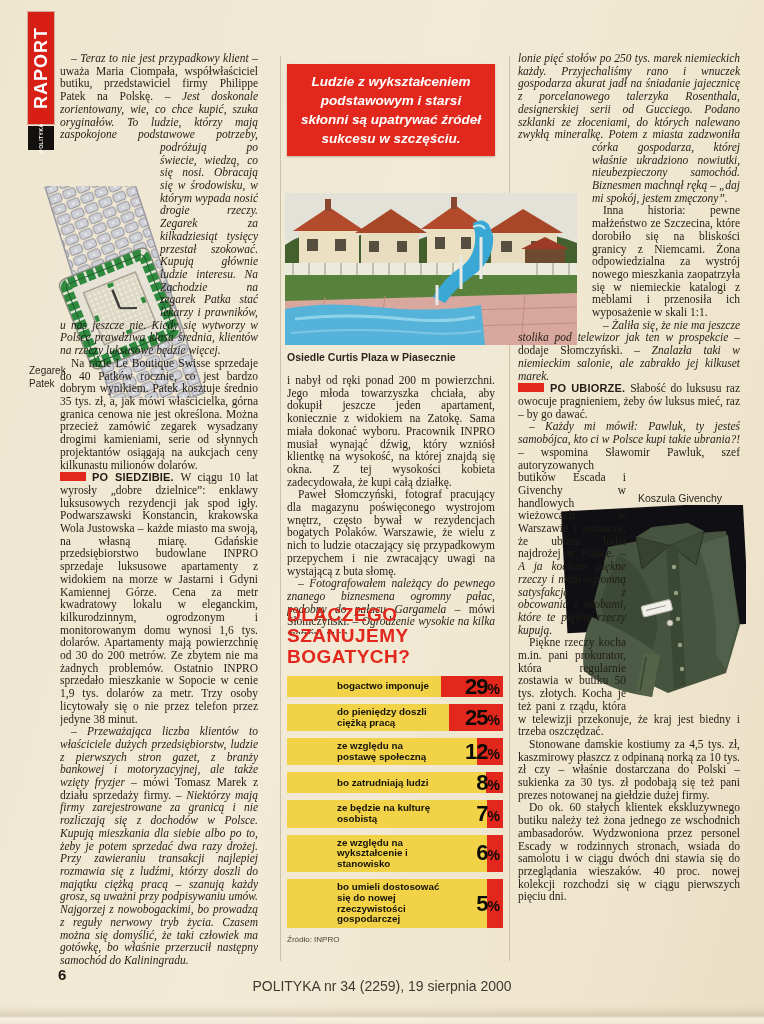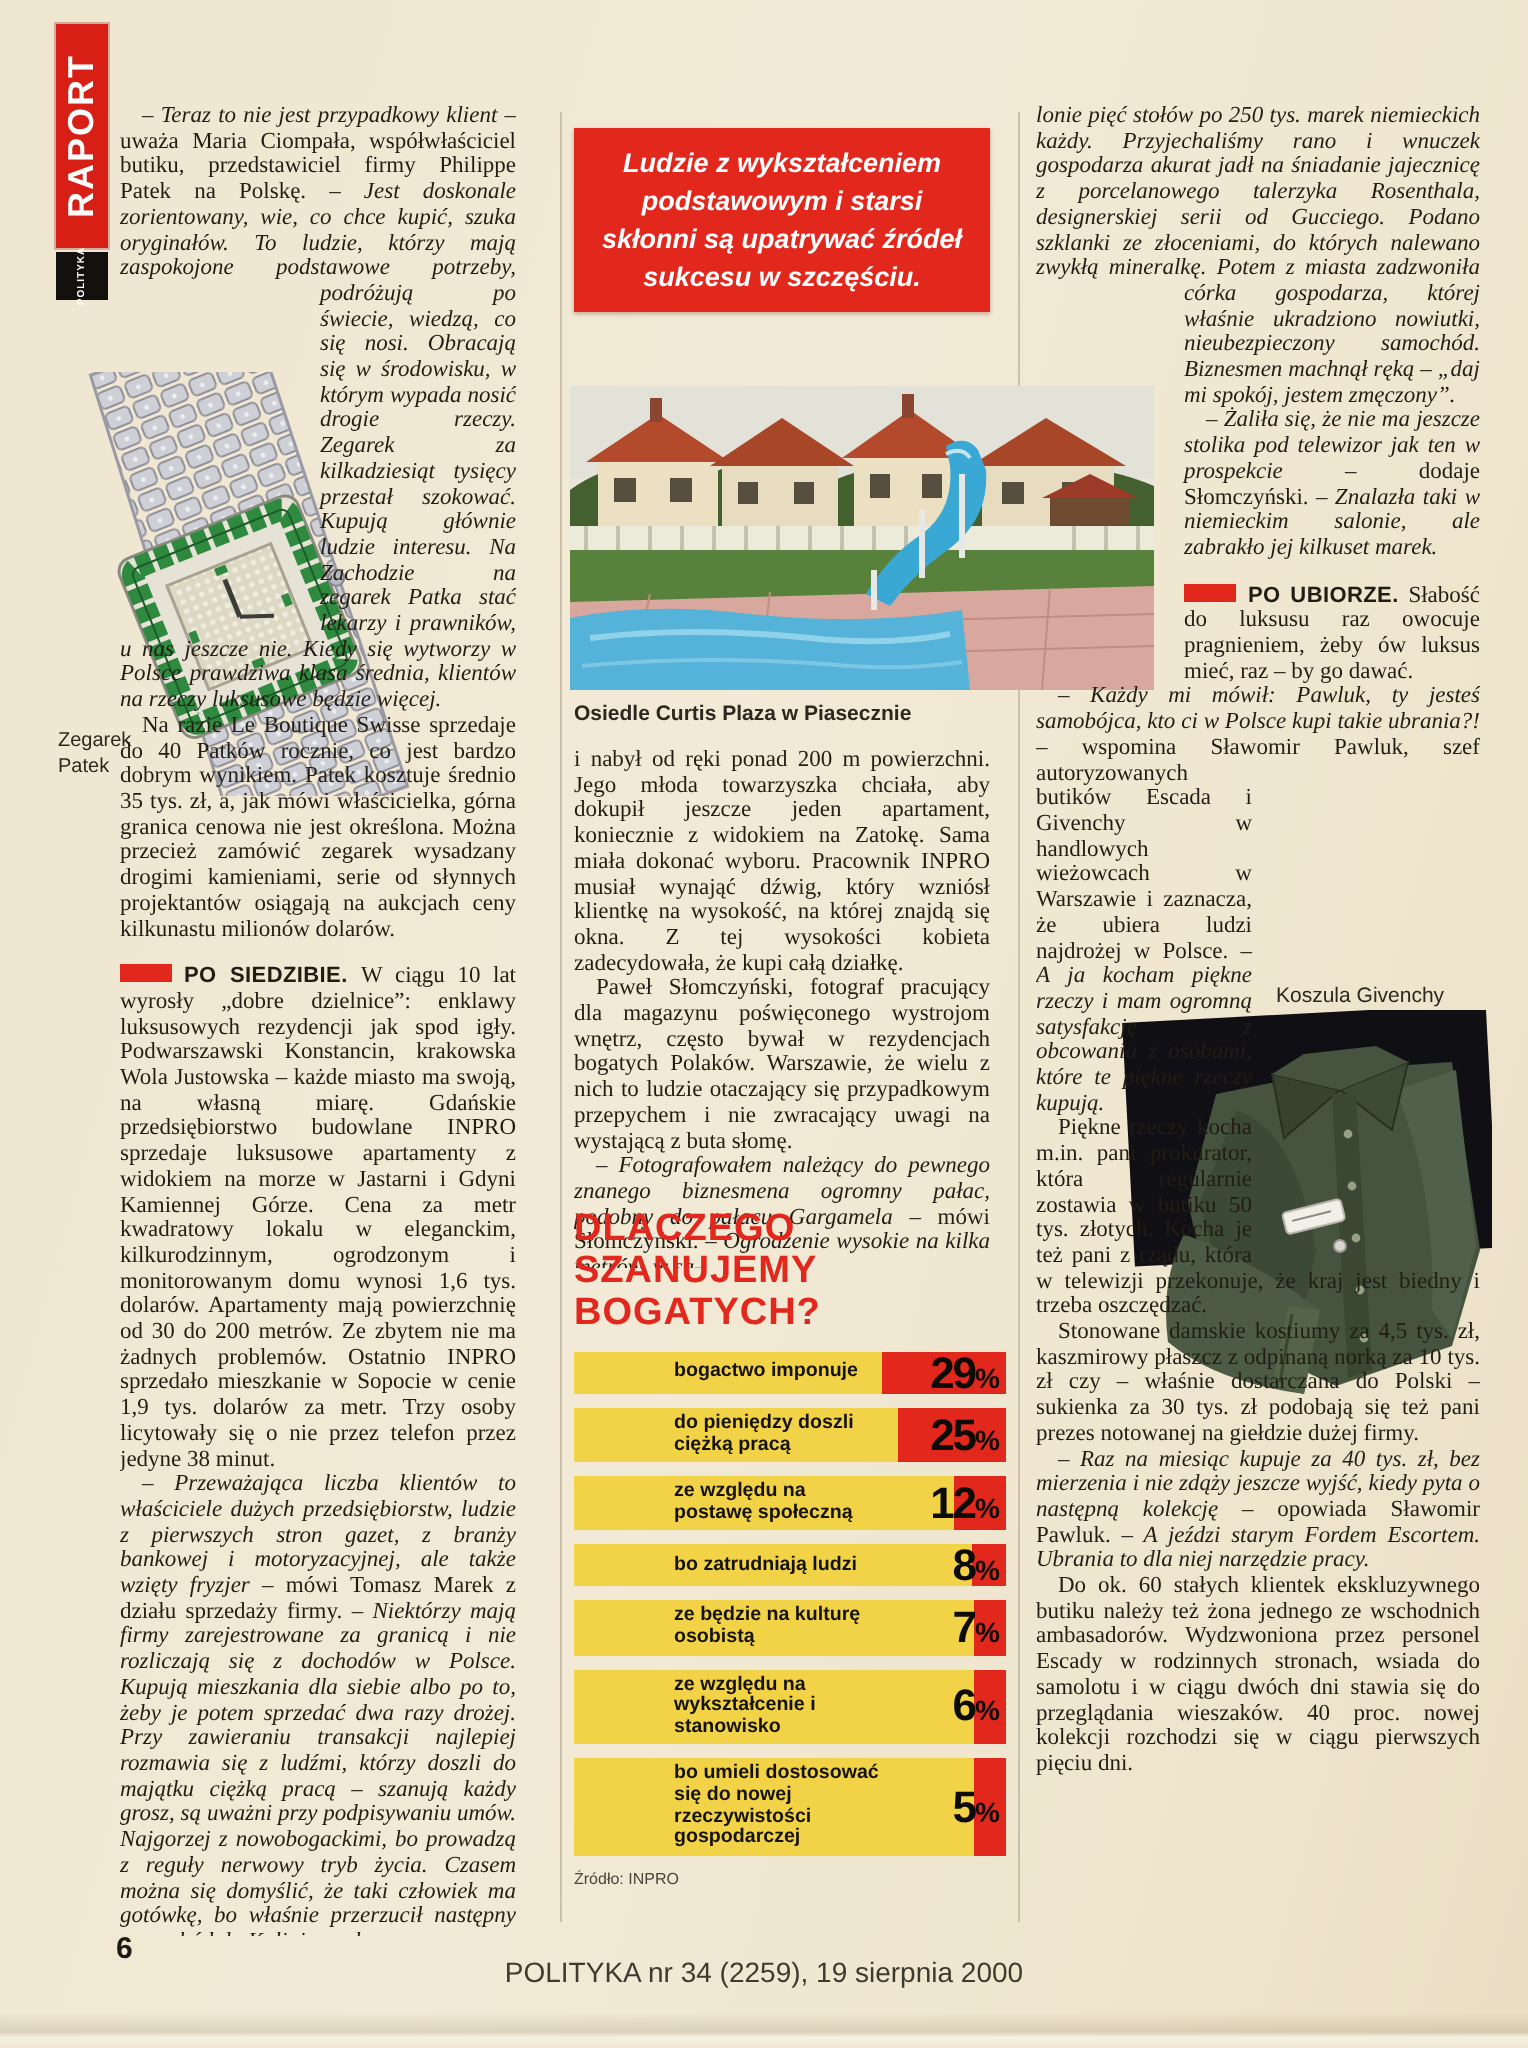--- a/index.html
+++ b/index.html
@@ -24,21 +24,21 @@
     font-family:"Liberation Sans",sans-serif;font-weight:bold;font-size:5px;letter-spacing:.5px;color:#fff;white-space:nowrap;}
   
   .col{position:absolute;overflow:hidden;}
   #col1{left:60px;top:52px;width:198px;height:916px;}
   #col2{left:287px;top:374px;width:208px;height:260px;}
   #col3{left:518px;top:52px;width:222px;height:914px;}
   .para{margin:0;text-align:justify;font-size:11.5px;line-height:12.7px;}
   .para.ind{text-indent:11px;}
   .para em{font-style:italic;}
   .para .head-label{font-family:"Liberation Sans",sans-serif;font-weight:bold;font-size:11px;letter-spacing:.2px;}
-  .para.gap{margin-top:11px;}
+  .para.gap{}
   .bullet{display:inline-block;width:26px;height:9px;background:var(--red);margin-right:6px;}
   .shim{display:block;}
   .shim.left{float:left;margin:2px 8px 2px 0;}
   .shim.right{float:right;margin:2px 0 2px 8px;}
   .rule{position:absolute;width:1px;background:#cbc1aa;}
   
   .callout{position:absolute;left:287px;top:64px;width:208px;height:92px;background:var(--red);
     display:flex;align-items:center;justify-content:center;box-shadow:0 1px 2px rgba(90,20,10,.3);}
   .callout span{font-family:"Liberation Sans",sans-serif;font-weight:bold;font-style:italic;
     color:#fff;font-size:13.5px;line-height:19px;text-align:center;white-space:pre-line;}
@@ -230,26 +230,26 @@
     <p class="para gap"><span class="bullet"></span><span class="head-label">PO SIEDZIBIE. </span><span>W ciągu 10 lat wyrosły „dobre dzielnice”: enklawy luksusowych rezydencji jak spod igły. Podwarszawski Konstancin, krakowska Wola Justowska – każde miasto ma swoją, na własną miarę. Gdańskie przedsiębiorstwo budowlane INPRO sprzedaje luksusowe apartamenty z widokiem na morze w Jastarni i Gdyni Kamiennej Górze. Cena za metr kwadratowy lokalu w eleganckim, kilkurodzinnym, ogrodzonym i monitorowanym domu wynosi 1,6 tys. dolarów. Apartamenty mają powierzchnię od 30 do 200 metrów. Ze zbytem nie ma żadnych problemów. Ostatnio INPRO sprzedało mieszkanie w Sopocie w cenie 1,9 tys. dolarów za metr. Trzy osoby licytowały się o nie przez telefon przez jedyne 38 minut.</span></p>
     <p class="para ind"><em>– Przeważająca liczba klientów to właściciele dużych przedsiębiorstw, ludzie z pierwszych stron gazet, z branży bankowej i motoryzacyjnej, ale także wzięty fryzjer – </em><span>mówi Tomasz Marek z działu sprzedaży firmy. </span><em>– Niektórzy mają firmy zarejestrowane za granicą i nie rozliczają się z dochodów w Polsce. Kupują mieszkania dla siebie albo po to, żeby je potem sprzedać dwa razy drożej. Przy zawieraniu transakcji najlepiej rozmawia się z ludźmi, którzy doszli do majątku ciężką pracą – szanują każdy grosz, są uważni przy podpisywaniu umów. Najgorzej z nowobogackimi, bo prowadzą z reguły nerwowy tryb życia. Czasem można się domyślić, że taki człowiek ma gotówkę, bo właśnie przerzucił następny samochód do Kaliningradu.</em></p>
   </div>
 <div id="col2" class="col">
     <p class="para"><span>i nabył od ręki ponad 200 m powierzchni. Jego młoda towarzyszka chciała, aby dokupił jeszcze jeden apartament, koniecznie z widokiem na Zatokę. Sama miała dokonać wyboru. Pracownik INPRO musiał wynająć dźwig, który wzniósł klientkę na wysokość, na której znajdą się okna. Z tej wysokości kobieta zadecydowała, że kupi całą działkę.</span></p>
     <p class="para ind"><span>Paweł Słomczyński, fotograf pracujący dla magazynu poświęconego wystrojom wnętrz, często bywał w rezydencjach bogatych Polaków. Warszawie, że wielu z nich to ludzie otaczający się przypadkowym przepychem i nie zwracający uwagi na wystającą z buta słomę.</span></p>
     <p class="para ind"><em>– Fotografowałem należący do pewnego znanego biznesmena ogromny pałac, podobny do pałacu Gargamela – </em><span>mówi Słomczyński. </span><em>– Ogrodzenie wysokie na kilka metrów, w sa-</em></p>
   </div>
 <div id="col3" class="col">
     <p class="para"><em>lonie pięć stołów po 250 tys. marek niemieckich każdy. Przyjechaliśmy rano i wnuczek gospodarza akurat jadł na śniadanie jajecznicę z porcelanowego talerzyka Rosenthala, designerskiej serii od Gucciego. Podano szklanki ze złoceniami, do których nalewano zwykłą mineralkę. Potem z miasta zadzwoniła córka </em><span class="shim left" style="width: 66px; height: 186px;"></span><em>gospodarza, której właśnie ukradziono nowiutki, nieubezpieczony samochód. Biznesmen machnął ręką – „daj mi spokój, jestem zmęczony”.</em></p>
+    <p class="para ind"><span>Inna historia: pewne małżeństwo ze Szczecina, które dorobiło się na bliskości granicy z Niemcami. Żona odpowiedzialna za wystrój nowego mieszkania zaopatrzyła się w niemieckie katalogi z meblami i przenosiła ich wyposażenie w skali 1:1.</span></p>
     <p class="para ind"><em>– Żaliła się, że nie ma jeszcze stolika pod telewizor jak ten w prospekcie – </em><span>dodaje Słomczyński. </span><em>– Znalazła taki w niemieckim salonie, ale zabrakło jej kilkuset marek.</em></p>
     <p class="para gap"><span class="bullet"></span><span class="head-label">PO UBIORZE. </span><span>Słabość do luksusu raz owocuje pragnieniem, żeby ów luksus mieć, raz – by go dawać.</span></p>
     <p class="para ind"><em>– Każdy mi mówił: Pawluk, ty jesteś samobójca, kto ci w Polsce kupi takie ubrania?! – </em><span>wspomina Sławomir Pawluk, szef </span><span class="shim right" style="width: 106px; height: 238px;"></span><span>autoryzowanych butików Escada i Givenchy w handlowych wieżowcach w Warszawie i zaznacza, że ubiera ludzi najdrożej w Polsce. </span><em>– A ja kocham piękne rzeczy i mam ogromną satysfakcję z obcowania z osobami, które te piękne rzeczy kupują.</em></p>
     <p class="para ind"><span>Piękne rzeczy kocha m.in. pani prokurator, która regularnie zostawia w butiku 50 tys. złotych. Kocha je też pani z rządu, która w telewizji przekonuje, że kraj jest biedny i trzeba oszczędzać.</span></p>
     <p class="para ind"><span>Stonowane damskie kostiumy za 4,5 tys. zł, kaszmirowy płaszcz z odpinaną norką za 10 tys. zł czy – właśnie dostarczana do Polski – sukienka za 30 tys. zł podobają się też pani prezes notowanej na giełdzie dużej firmy.</span></p>
-    <p class="para ind"><em>– Raz na miesiąc kupuje za 40 tys. zł, bez mierzenia i nie zdąży jeszcze wyjść, kiedy pyta o następną kolekcję – </em><span>opowiada Sławomir Pawluk. </span><em>– A jeździ starym Fordem Escortem. Ubrania to dla niej narzędzie pracy.</em></p>
     <p class="para ind"><span>Do ok. 60 stałych klientek ekskluzywnego butiku należy też żona jednego ze wschodnich ambasadorów. Wydzwoniona przez personel Escady w rodzinnych stronach, wsiada do samolotu i w ciągu dwóch dni stawia się do przeglądania wieszaków. 40 proc. nowej kolekcji rozchodzi się w ciągu pierwszych pięciu dni.</span></p>
   </div>
 
 <div class="chart">
   <div class="chart-title">DLACZEGO SZANUJEMY BOGATYCH?</div>
   <div>
       <div class="bar">
         <div class="bar-label">bogactwo imponuje</div>
         <div class="bar-red" style="width: 62px;"></div>
         <div class="bar-pct"><span class="num">29</span><span class="sym">%</span></div>

